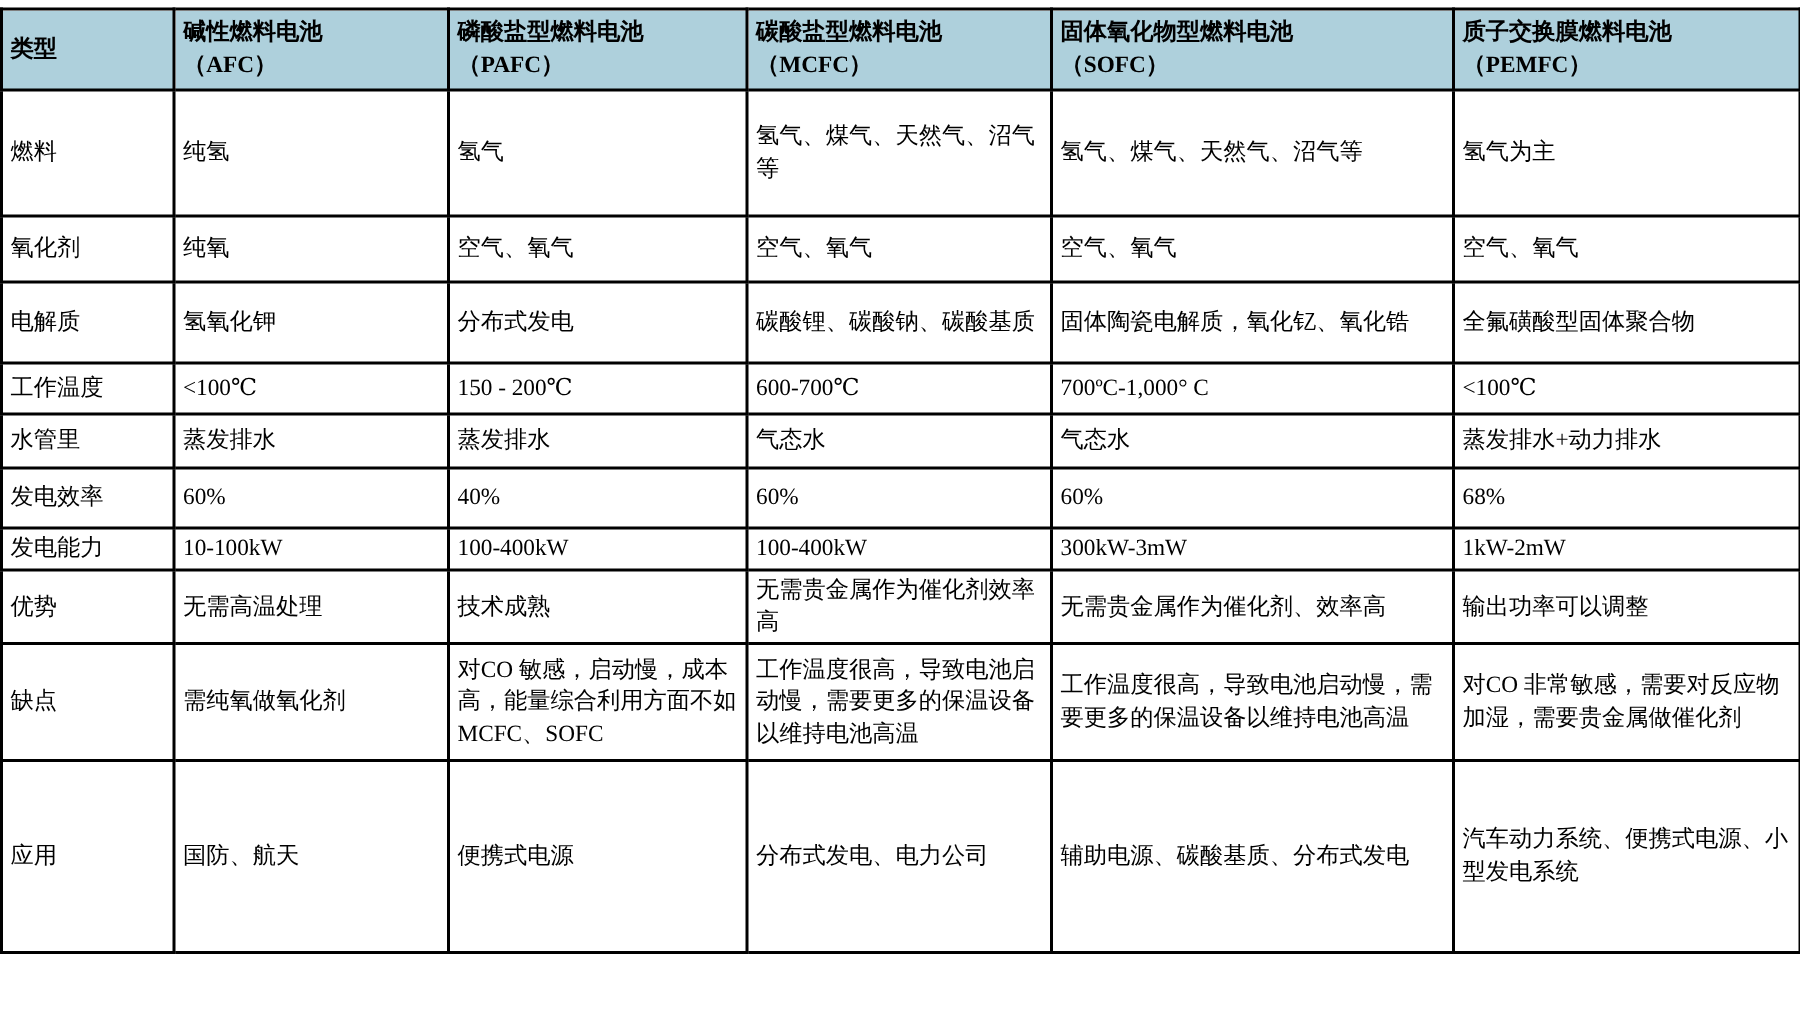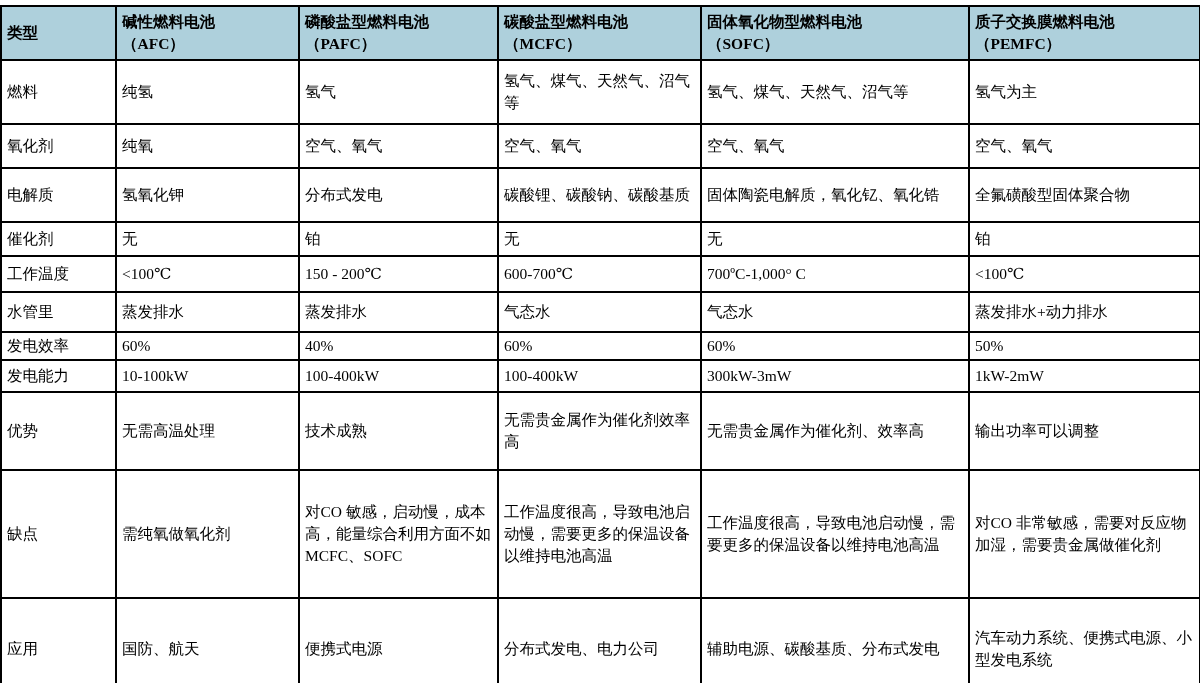--- a/index.html
+++ b/index.html
@@ -29,21 +29,21 @@
     background:#aed0dc;
     font-weight:bold;
     white-space:pre-line;
     vertical-align:middle;
   }
   
   col.c0{width:115px;} col.c1{width:183px;} col.c2{width:199px;}
   col.c3{width:203px;} col.c4{width:268px;} col.c5{width:231px;}
   
   thead tr{height:54px;}
-  tbody tr:nth-child(1){height:64px;padding-left:41px;}
+  tbody tr:nth-child(1){height:84px;padding-left:41px;}
   tbody tr:nth-child(2){height:44px;}
   tbody tr:nth-child(3){height:54px;}
   tbody tr:nth-child(4){height:34px;}
   tbody tr:nth-child(5){height:36px;}
   tbody tr:nth-child(6){height:40px;}
   tbody tr:nth-child(7){height:17px;}
   tbody tr:nth-child(8){height:32px;margin-top:20px;}
   tbody tr:nth-child(9){height:78px;}
   tbody tr:nth-child(10){height:128px;}
   tbody tr:nth-child(11){height:102px;}
@@ -95,28 +95,20 @@
         </tr>
         <tr>
           <td>电解质</td>
           <td>氢氧化钾</td>
           <td>分布式发电</td>
           <td>碳酸锂、碳酸钠、碳酸基质</td>
           <td>固体陶瓷电解质，氧化钇、氧化锆</td>
           <td>全氟磺酸型固体聚合物</td>
         </tr>
         <tr>
-          <td>催化剂</td>
-          <td>无</td>
-          <td>铂</td>
-          <td>无</td>
-          <td>无</td>
-          <td>铂</td>
-        </tr>
-        <tr>
           <td>工作温度</td>
           <td>&lt;100℃</td>
           <td>150 - 200℃</td>
           <td>600-700℃</td>
           <td>700ºC-1,000° C</td>
           <td>&lt;100℃</td>
         </tr>
         <tr>
           <td>水管里</td>
           <td>蒸发排水</td>
@@ -124,21 +116,21 @@
           <td>气态水</td>
           <td>气态水</td>
           <td>蒸发排水+动力排水</td>
         </tr>
         <tr>
           <td>发电效率</td>
           <td>60%</td>
           <td>40%</td>
           <td>60%</td>
           <td>60%</td>
-          <td>50%</td>
+          <td>68%</td>
         </tr>
         <tr>
           <td>发电能力</td>
           <td>10-100kW</td>
           <td>100-400kW</td>
           <td>100-400kW</td>
           <td>300kW-3mW</td>
           <td>1kW-2mW</td>
         </tr>
         <tr>

